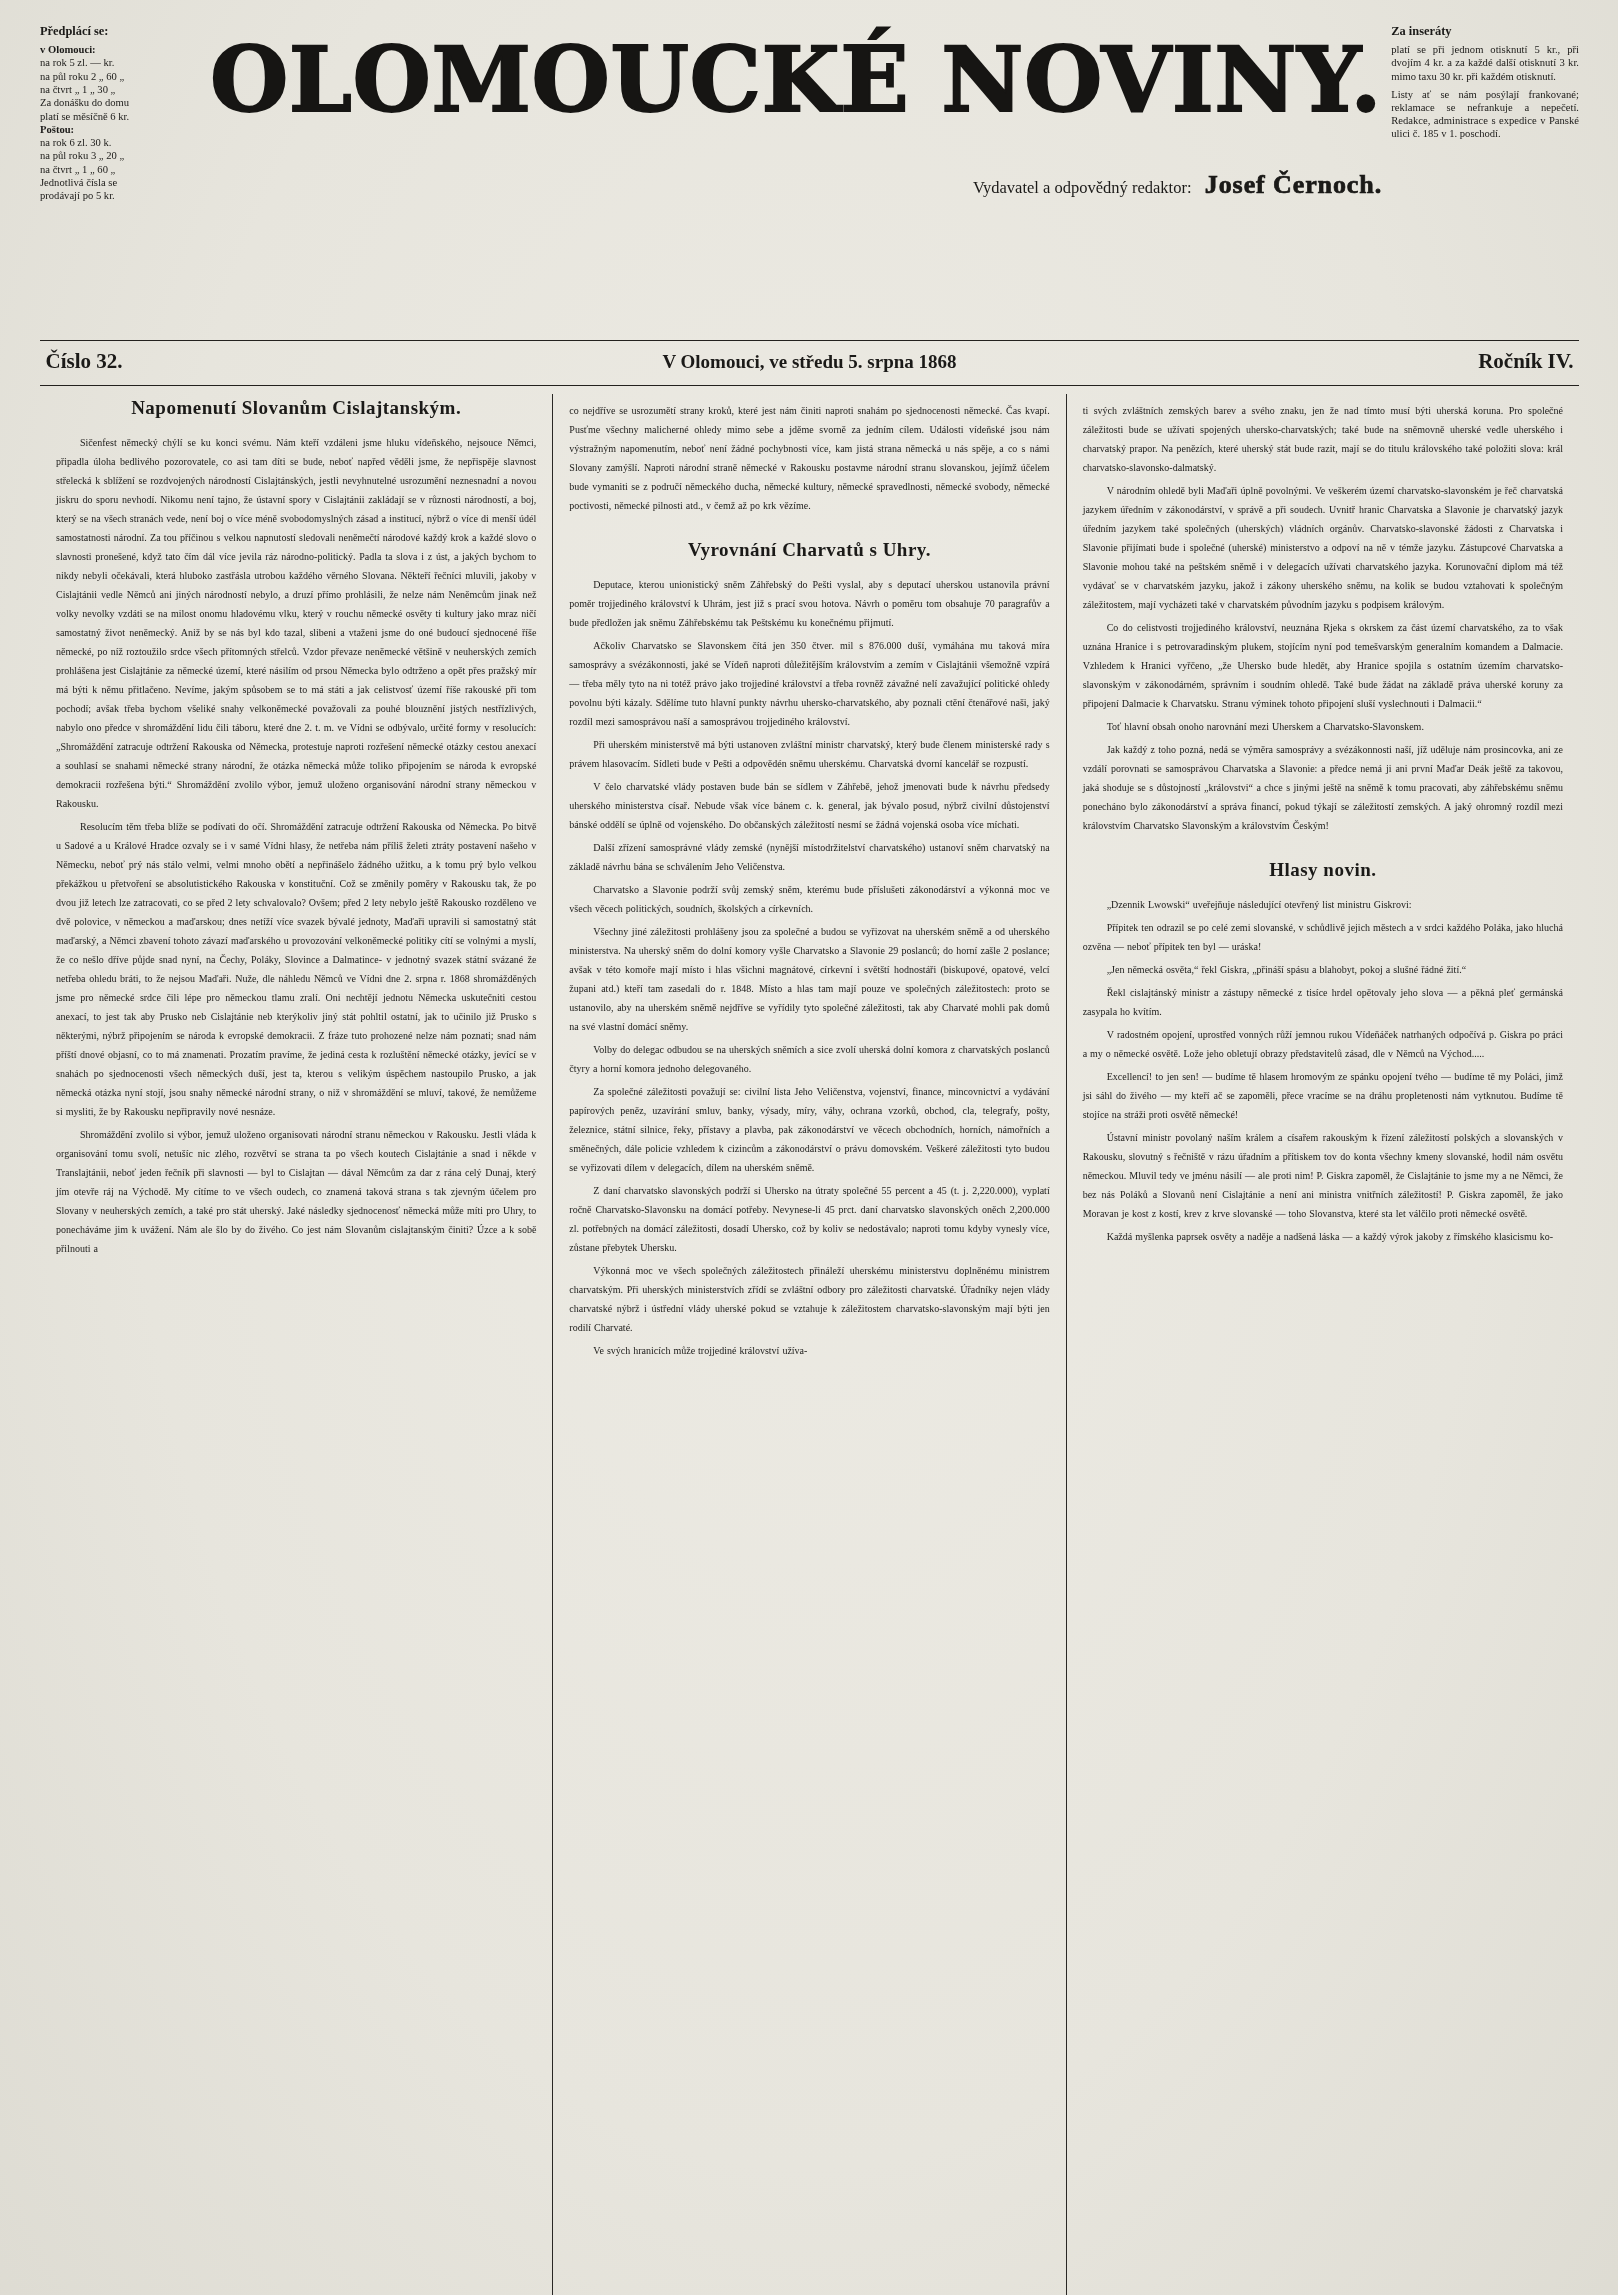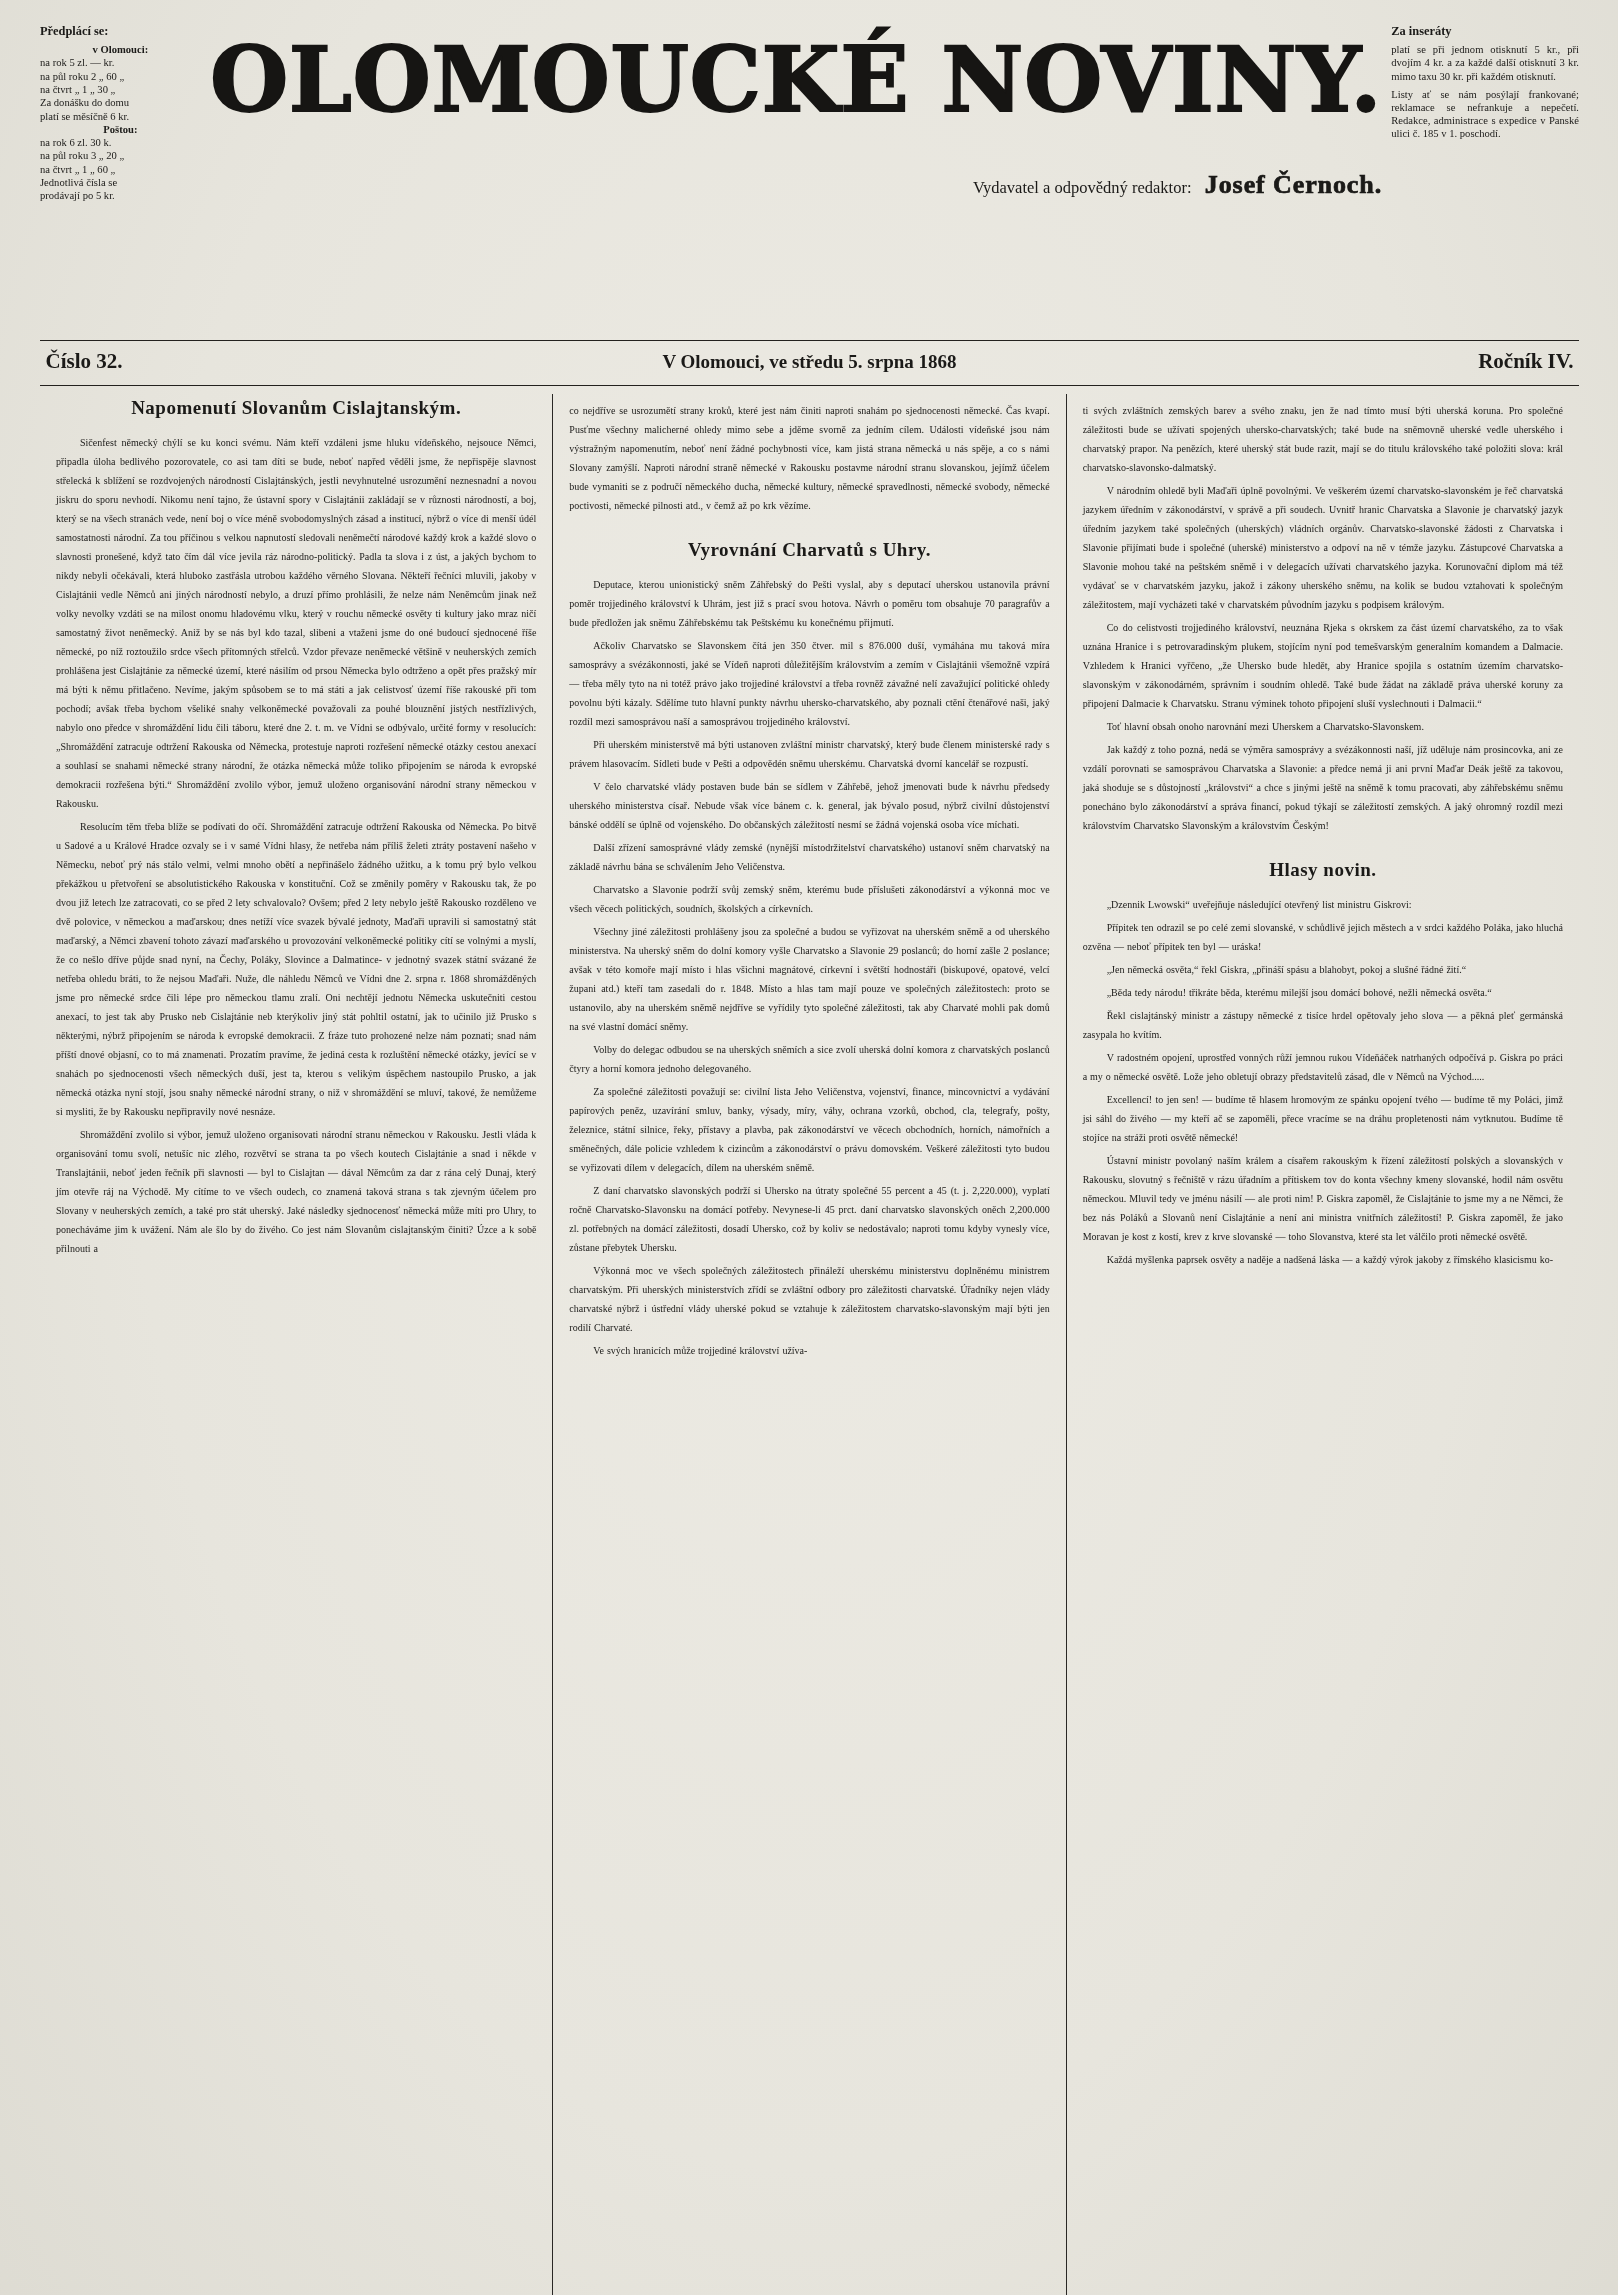--- a/index.html
+++ b/index.html
@@ -33,21 +33,21 @@
     box-sizing: border-box;
   }
   .mh-left  { width: 208px; padding-top: 2.8px; }
   .mh-right { width: 243px; padding-top: 2.8px; text-align: justify; }
   .mh-small-heading {
     font-weight: bold;
     font-size: 12.4px;
     margin-bottom: 5px;
   }
   .mh-line { white-space: nowrap; }
-  .mh-line.center { text-align: center; font-weight: bold; }
+  .mh-line.center { font-weight: bold; }
   .mh-adv-text { margin: 0 0 4.6px 0; text-align: justify; }
 
   .mh-center {
     flex: 1;
     text-align: right;
     padding: 0 9.2px;
   }
   .paper-title {
     margin: 12px 0 0 0;
     font-family: "DejaVu Serif", "Liberation Serif", serif;
@@ -197,21 +197,20 @@
     <section class="col">
         <p class="body-para cont">ti svých zvláštních zemských barev a svého znaku, jen že nad tímto musí býti uherská koruna. Pro společné záležitosti bude se užívati spojených uhersko-charvatských; také bude na sněmovně uherské vedle uherského i charvatský prapor. Na penězích, které uherský stát bude razit, mají se do titulu královského také položiti slova: král charvatsko-slavonsko-dalmatský.</p>
         <p class="body-para">V národním ohledě byli Maďaři úplně povolnými. Ve veškerém území charvatsko-slavonském je řeč charvatská jazykem úředním v zákonodárství, v správě a při soudech. Uvnitř hranic Charvatska a Slavonie je charvatský jazyk úředním jazykem také společných (uherských) vládních orgánův. Charvatsko-slavonské žádosti z Charvatska i Slavonie přijímati bude i společné (uherské) ministerstvo a odpoví na ně v témže jazyku. Zástupcové Charvatska a Slavonie mohou také na peštském sněmě i v delegacích užívati charvatského jazyka. Korunovační diplom má též vydávať se v charvatském jazyku, jakož i zákony uherského sněmu, na kolik se budou vztahovati k společným záležitostem, mají vycházeti také v charvatském původním jazyku s podpisem královým.</p>
         <p class="body-para">Co do celistvosti trojjediného království, neuznána Rjeka s okrskem za část území charvatského, za to však uznána Hranice i s petrovaradinským plukem, stojícím nyní pod temešvarským generalním komandem a Dalmacie. Vzhledem k Hranici vyřčeno, „že Uhersko bude hledět, aby Hranice spojila s ostatním územím charvatsko-slavonským v zákonodárném, správním i soudním ohledě. Také bude žádat na základě práva uherské koruny za připojení Dalmacie k Charvatsku. Stranu výminek tohoto připojení sluší vyslechnouti i Dalmacii.“</p>
         <p class="body-para">Toť hlavní obsah onoho narovnání mezi Uherskem a Charvatsko-Slavonskem.</p>
         <p class="body-para">Jak každý z toho pozná, nedá se výměra samosprávy a svézákonnosti naší, jíž uděluje nám prosincovka, ani ze vzdálí porovnati se samosprávou Charvatska a Slavonie: a předce nemá ji ani první Maďar Deák ještě za takovou, jaká shoduje se s důstojností „královstvi“ a chce s jinými ještě na sněmě k tomu pracovati, aby záhřebskému sněmu ponecháno bylo zákonodárství a správa financí, pokud týkají se záležitostí zemských. A jaký ohromný rozdíl mezi královstvím Charvatsko Slavonským a královstvím Českým!</p>
         <h2 class="article-heading">Hlasy novin.</h2>
         <p class="body-para">„Dzennik Lwowski“ uveřejňuje následující otevřený list ministru Giskrovi:</p>
         <p class="body-para">Přípitek ten odrazil se po celé zemi slovanské, v schůdlivě jejich městech a v srdci každého Poláka, jako hluchá ozvěna — neboť přípitek ten byl — uráska!</p>
         <p class="body-para">„Jen německá osvěta,“ řekl Giskra, „přináší spásu a blahobyt, pokoj a slušné řádné žití.“</p>
-        <p class="body-para">„Běda tedy národu! třikráte běda, kterému milejší jsou domácí bohové, nežli německá osvěta.“</p>
         <p class="body-para">Řekl cislajtánský ministr a zástupy německé z tisíce hrdel opětovaly jeho slova — a pěkná pleť germánská zasypala ho kvítím.</p>
         <p class="body-para">V radostném opojení, uprostřed vonných růží jemnou rukou Vídeňáček natrhaných odpočívá p. Giskra po práci a my o německé osvětě. Lože jeho obletují obrazy představitelů zásad, dle v Němců na Východ.....</p>
         <p class="body-para">Excellencí! to jen sen! — budíme tě hlasem hromovým ze spánku opojení tvého — budíme tě my Poláci, jimž jsi sáhl do živého — my kteří ač se zapoměli, přece vracíme se na dráhu propletenosti nám vytknutou. Budíme tě stojíce na stráži proti osvětě německé!</p>
         <p class="body-para">Ústavní ministr povolaný naším králem a císařem rakouským k řízení záležitostí polských a slovanských v Rakousku, slovutný s řečniště v rázu úřadním a přítiskem tov do konta všechny kmeny slovanské, hodil nám osvětu německou. Mluvil tedy ve jménu násilí — ale proti nim! P. Giskra zapoměl, že Cislajtánie to jsme my a ne Němci, že bez nás Poláků a Slovanů není Cislajtánie a není ani ministra vnitřních záležitostí! P. Giskra zapoměl, že jako Moravan je kost z kostí, krev z krve slovanské — toho Slovanstva, které sta let válčilo proti německé osvětě.</p>
         <p class="body-para">Každá myšlenka paprsek osvěty a naděje a nadšená láska — a každý výrok jakoby z římského klasicismu ko-</p>
       </section>
   </main>
 
 </div>
 

